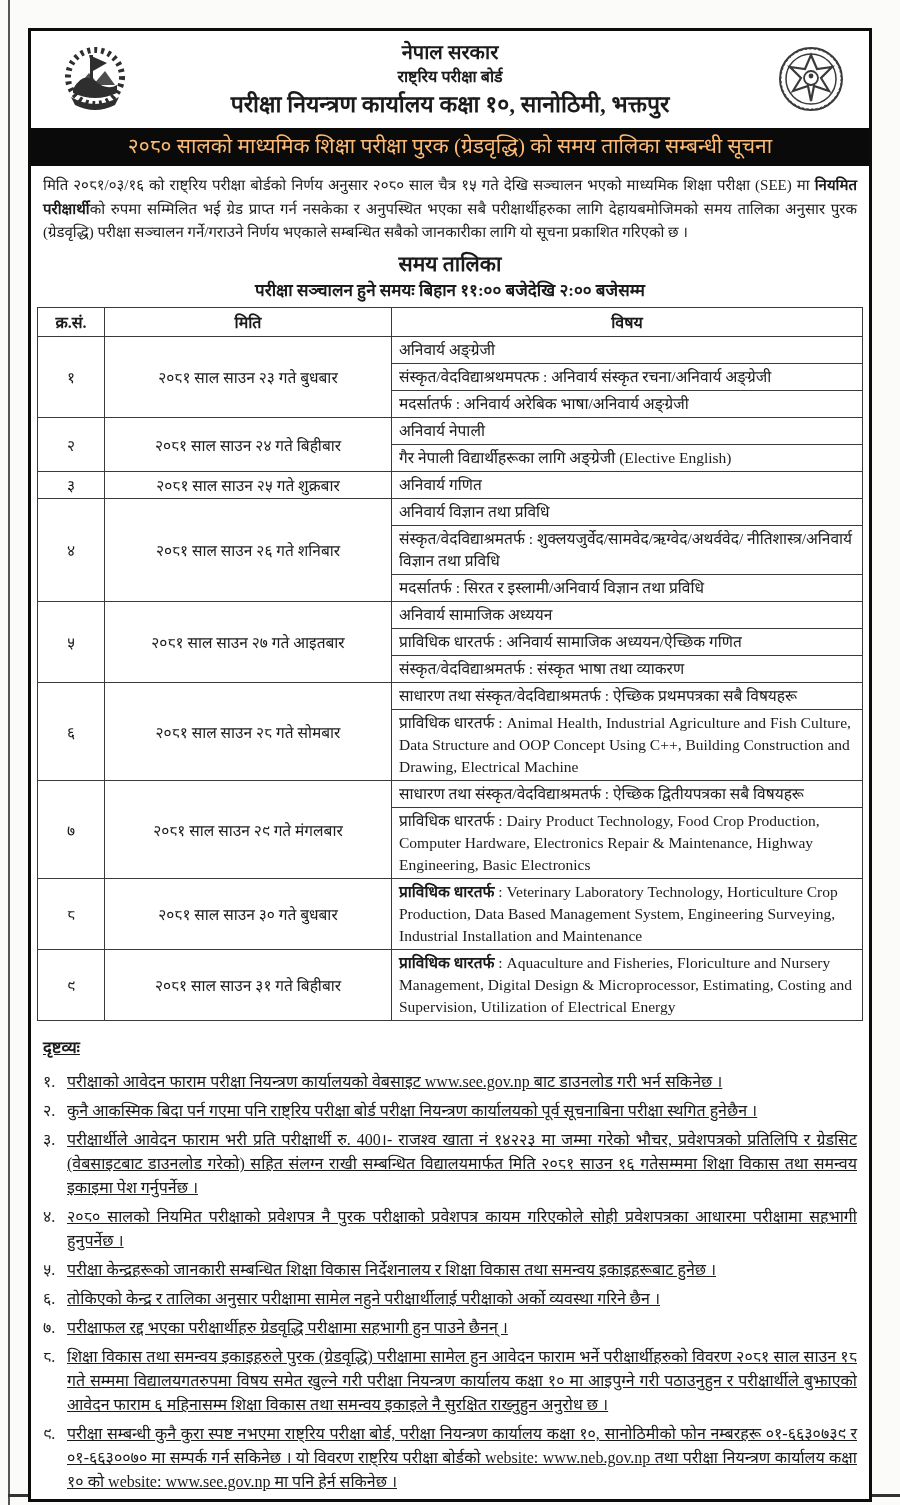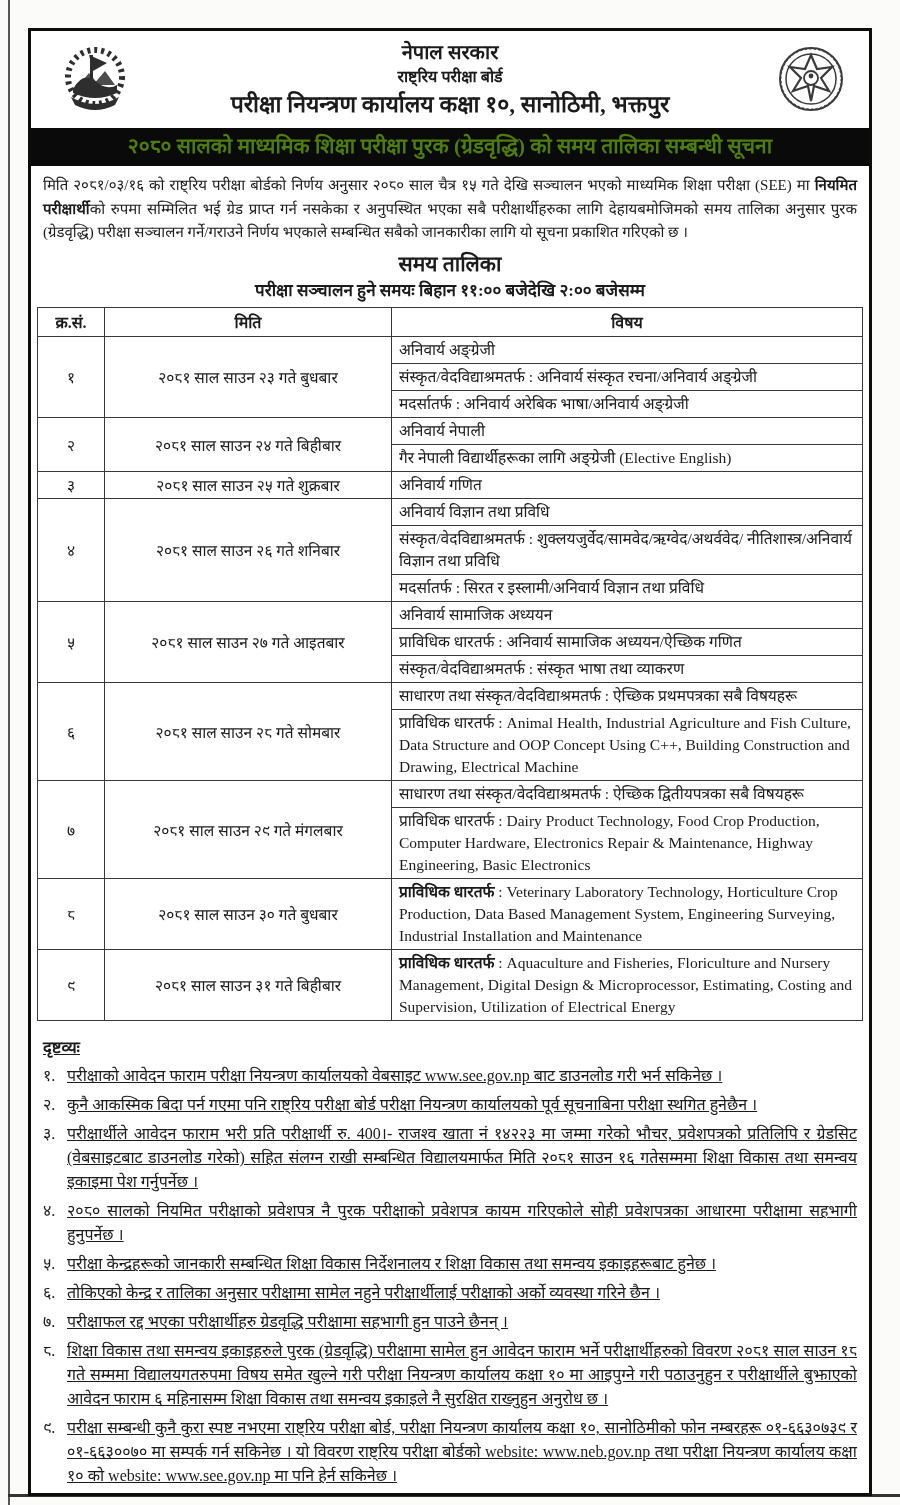--- a/index.html
+++ b/index.html
@@ -20,22 +20,22 @@
   
   .masthead{position:relative;padding:8px 10px 6px;text-align:center;}
   .masthead .gov{font-size:20px;font-weight:bold;line-height:1.35;}
   .masthead .board{font-size:16px;font-weight:bold;line-height:1.35;}
   .masthead .office{font-size:23px;font-weight:bold;line-height:1.5;}
   .emblem{position:absolute;top:10px;}
   .emblem.left{left:28px;}
   .emblem.right{right:24px;top:14px;}
   
   .banner{
-    background:#0a0a0a;color:#4d7c0f;text-align:center;
-    font-size:21px;font-weight:bold;padding:5px 4px 7px;line-height:1.25;
+    background:#0a0a0a;color:#fdba74;text-align:center;
+    font-size:21px;font-weight:normal;padding:5px 4px 7px;line-height:1.25;
   }
   
   .intro{
     padding:8px 12px 4px;font-size:15px;line-height:1.55;text-align:justify;
   }
   .b{font-weight:bold;}
   .center-title{ text-align:center;font-weight:bold;font-size:21px;line-height:1.4;margin-top:2px;}
   .center-time{ text-align:center;font-weight:bold;font-size:17px;line-height:1.4;margin-bottom:4px;}
   
   table.schedule{
@@ -44,21 +44,21 @@
   }
   table.schedule th, table.schedule td{
     border:1.5px solid #3a3a3a;padding:2px 7px;vertical-align:middle;margin-top:12px;
   }
   table.schedule th{font-weight:bold;text-align:center;font-size:16px;padding:3px 4px;}
   td.sn{text-align:center;width:52px;}
   td.date{text-align:center;width:272px;white-space:nowrap;}
   td.subject{text-align:left;line-height:1.42;}
   
   .notes{padding:6px 12px 0;}
-  .notes-heading{font-weight:bold;font-size:16.5px;text-decoration:underline;margin:2px 0 6px;}
+  .notes-heading{font-weight:bold;font-size:16.5px;text-decoration:underline;margin:2px 0 12px;}
   .note{display:flex;font-size:16px;line-height:1.5;margin-bottom:5px;}
   .note .num{flex:0 0 24px;}
   .note .txt{flex:1;text-align:justify;text-decoration:underline;}
 </style>
 </head>
 <body>
 
 <div class="page-left-rule"></div>
 <div class="page-bottom-rule"></div>
 
@@ -110,21 +110,21 @@
         <th>विषय</th>
       </tr>
     </thead>
     <tbody>
         <tr>
           <td class="sn" rowspan="3">१</td>
           <td class="date" rowspan="3">२०८१ साल साउन २३ गते बुधबार</td>
           <td class="subject">अनिवार्य अङ्ग्रेजी</td>
         </tr>
         <tr>
-          <td class="subject">संस्कृत/वेदविद्याश्रमतर्फ : अनिवार्य संस्कृत रचना/अनिवार्य अङ्ग्रेजी</td>
+          <td class="subject">संस्कृत/वेदविद्याश्रथमपत्फ : अनिवार्य संस्कृत रचना/अनिवार्य अङ्ग्रेजी</td>
         </tr>
         <tr>
           <td class="subject">मदर्सातर्फ : अनिवार्य अरेबिक भाषा/अनिवार्य अङ्ग्रेजी</td>
         </tr>
         <tr>
           <td class="sn" rowspan="2">२</td>
           <td class="date" rowspan="2">२०८१ साल साउन २४ गते बिहीबार</td>
           <td class="subject">अनिवार्य नेपाली</td>
         </tr>
         <tr>

